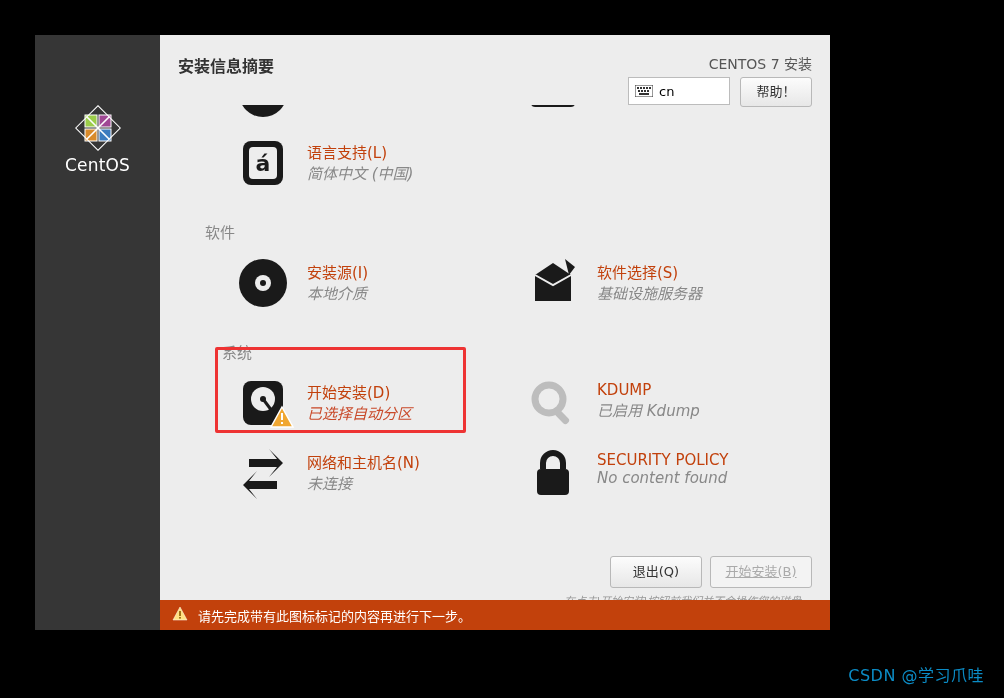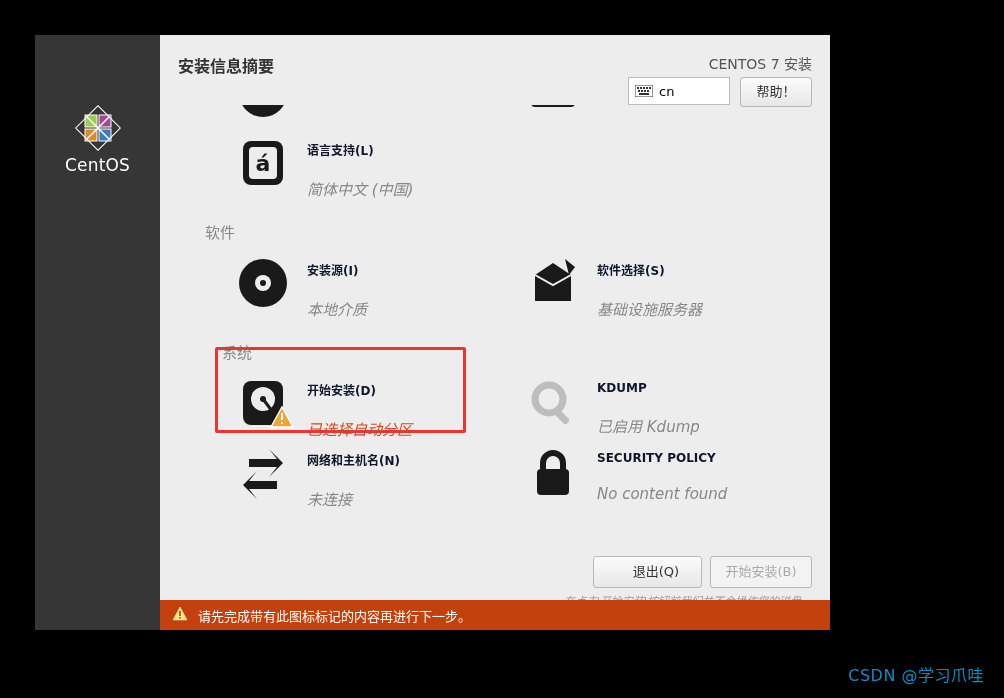--- a/index.html
+++ b/index.html
@@ -14,31 +14,31 @@
   .header-title{position:absolute;left:18px;top:18px;font-size:16px;font-weight:bold;color:#333;}
   .header-sub{position:absolute;right:18px;top:18px;font-size:14px;color:#555;}
   .lang-box{position:absolute;right:100px;top:42px;width:100px;height:26px;background:#fff;border:1px solid #bcbcbc;font-size:13px;display:flex;align-items:center;}
   .lang-box .kb{width:18px;height:12px;margin:0 6px;display:inline-block;}
   .help-btn{position:absolute;right:18px;top:42px;width:70px;height:28px;background:linear-gradient(#fcfcfc,#e7e7e7);border:1px solid #b8b8b8;border-radius:3px;font-size:13px;color:#333;text-align:center;line-height:28px;}
   
   .body{position:absolute;left:125px;right:0;top:70px;bottom:60px;overflow:hidden;}
   .spoke{position:absolute;}
   .spoke .ic{position:absolute;left:0;top:0;width:56px;height:56px;}
   .spoke .texts{position:absolute;left:72px;top:6px;white-space:nowrap;}
-  .spoke .t1{font-size:12px;font-weight:bold;color:#0f172a;}
-  .spoke .t2{font-size:15px;color:#888;font-style:italic;margin-top:20px;}
+  .spoke .t1{font-size:15px;font-weight:normal;color:#c2410c;}
+  .spoke .t2{font-size:15px;color:#888;font-style:italic;margin-top:0;}
   .spoke .t2.warn{color:#c94a2a;text-align:right;}
   .cat{position:absolute;font-size:15px;color:#888;}
   .highlight{position:absolute;border:3px solid #e33;border-radius:2px;}
   .warn-tri{position:absolute;}
   
   .footer{position:absolute;left:125px;right:0;bottom:30px;height:50px;}
   .btn{position:absolute;top:6px;height:30px;border:1px solid #b8b8b8;border-radius:3px;font-size:13px;text-align:center;line-height:30px;background:linear-gradient(#fcfcfc,#e7e7e7);}
-  .btn.quit{right:128px;width:90px;color:#333;padding-left:17px;}
-  .btn.begin{right:18px;width:100px;color:#aaa;background:#f3f3f3;}
+  .btn.quit{right:128px;width:90px;color:#333;}
+  .btn.begin{right:18px;width:100px;color:#aaa;background:#f3f3f3;text-decoration:underline;}
   .foot-note{position:absolute;right:18px;top:42px;font-size:11px;color:#999;font-style:italic;}
   
   .warnbar{position:absolute;left:125px;right:0;bottom:0;height:30px;background:#c2410c;color:#fff;font-size:13px;display:flex;align-items:center;}
   .warnbar .wicon{margin:0 10px 0 12px;}
   
   .wm{position:absolute;right:20px;bottom:12px;color:#0ea5e9;font-size:16px;opacity:0.85;letter-spacing:0.5px;}
 </style>
 </head>
 <body>
 

